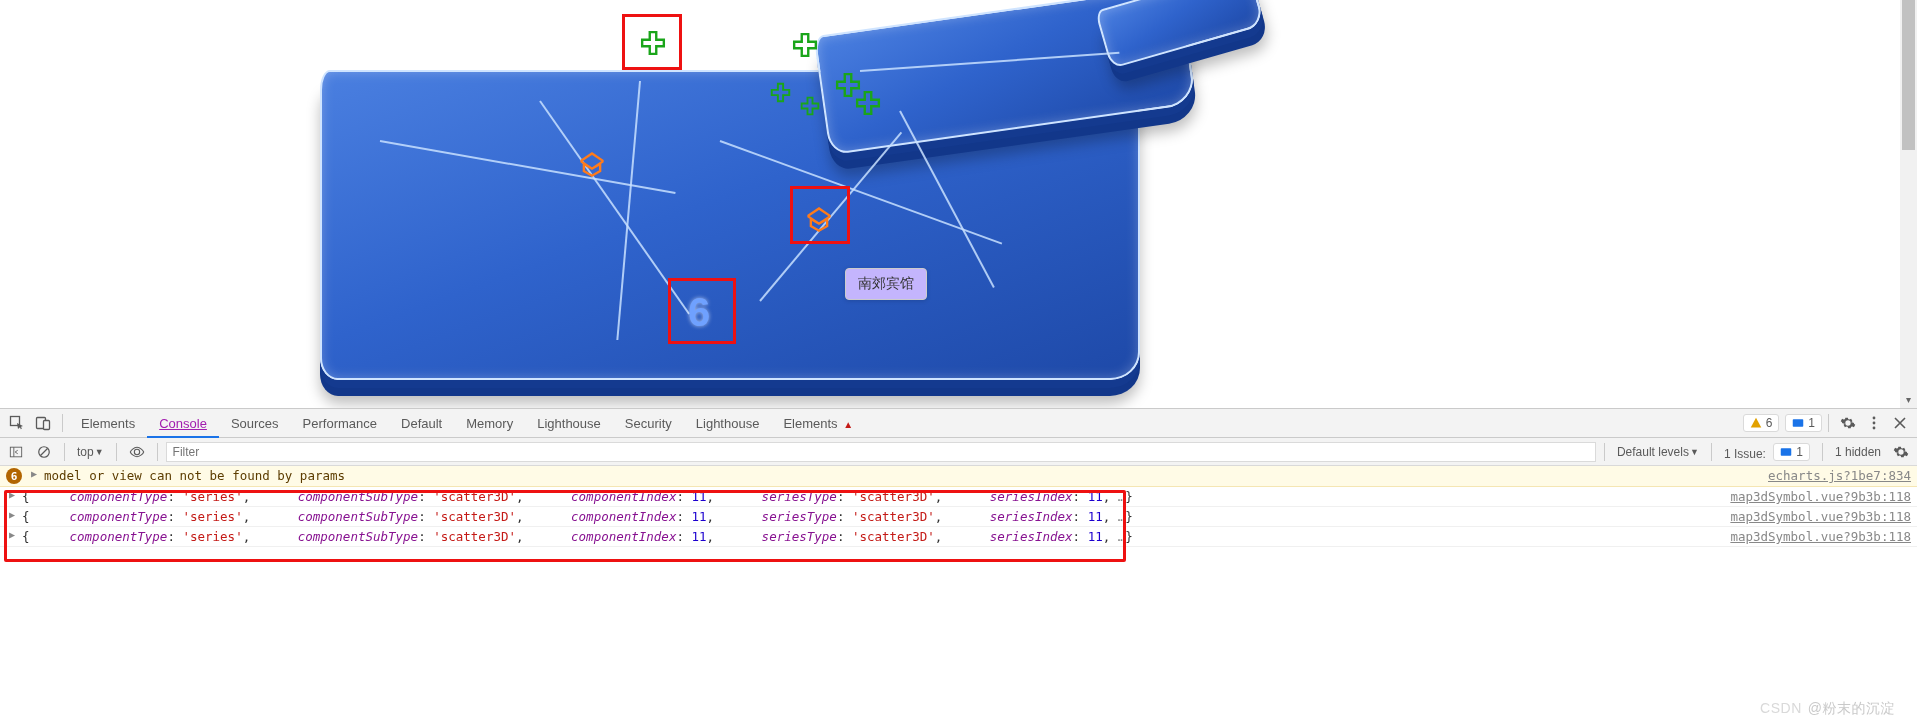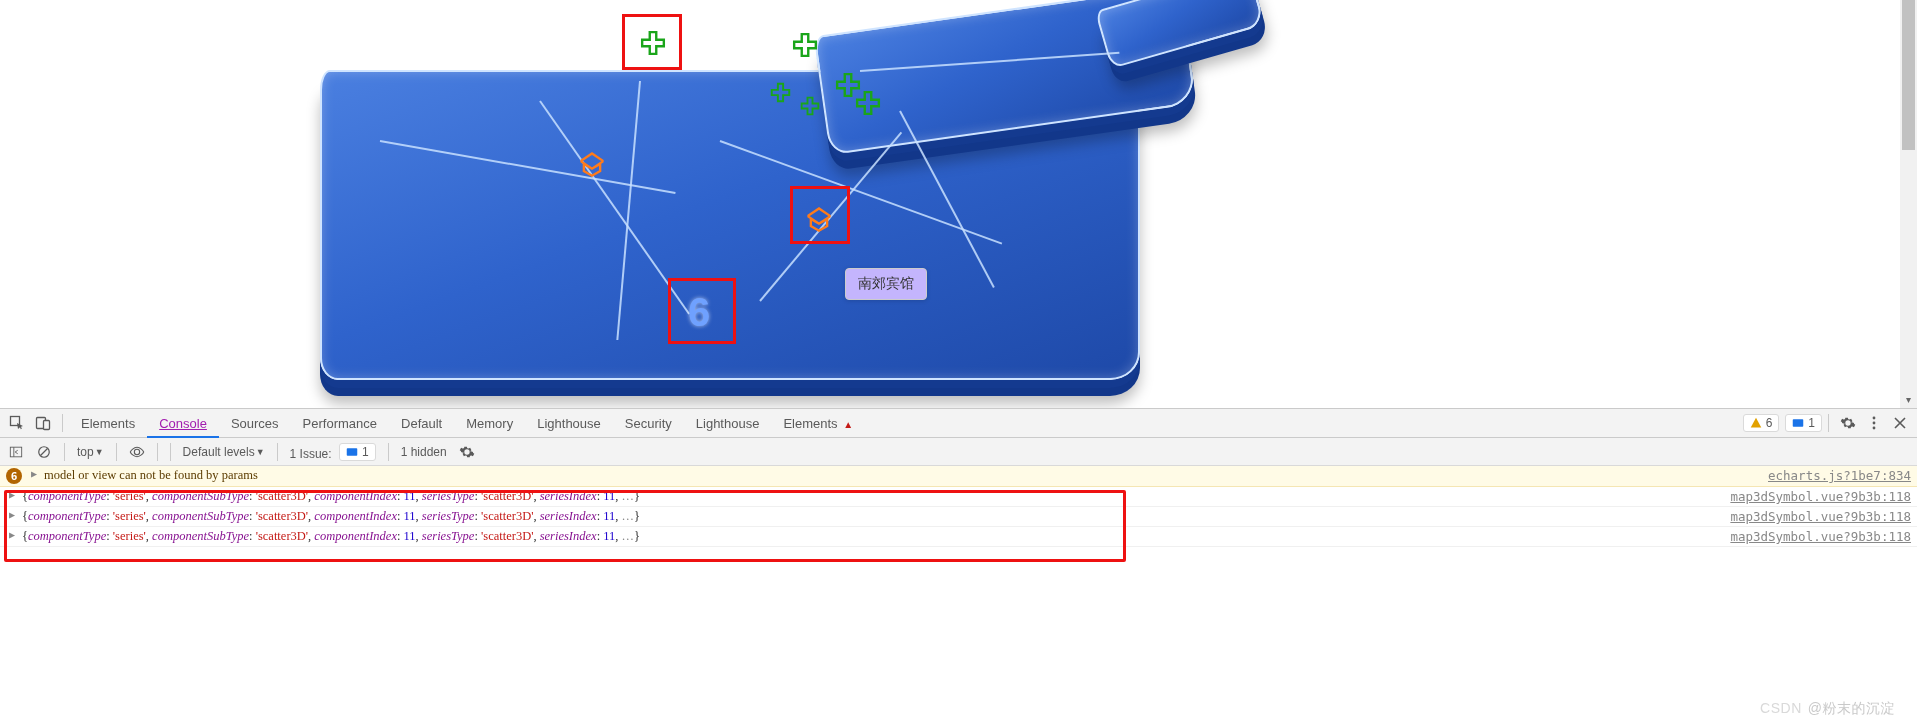--- a/index.html
+++ b/index.html
@@ -139,25 +139,25 @@
   .log-line.warn { background:#fffbe6; color:#5c3c00; border-bottom-color:#f5e6b3;}
   .log-line .disclose {
     width:12px; color:#888; margin-right:4px; cursor:pointer; font-size:10px;
     display:inline-flex; align-items:center; justify-content:center;
   }
   .log-line .badge-count {
     display:inline-flex; align-items:center; justify-content:center;
     min-width:16px; height:16px; border-radius:8px; background:#b26500; color:#fff;
     font-weight:700; font-size:11px; margin-right:6px;
   }
-  .log-line .msg { flex:1; overflow:hidden; text-overflow:ellipsis;font-family:Liberation Serif, serif;}
+  .log-line .msg { flex:1; overflow:hidden; text-overflow:ellipsis;}
   .log-line .src { color:#888; text-decoration:underline; margin-left:12px; cursor:pointer; white-space:nowrap;}
   .tok-str   { color:#c41a16; }
   .tok-num   { color:#1c00cf; }
-  .tok-key   { color:#881391; font-style:italic;}
+  .tok-key   { color:#881391; font-style:italic;margin-left:40px;}
   .tok-plain { color:#303030; }
   .obj-ellip { color:#888; }
   .group-box {
     position:absolute; border:3px solid #e11; border-radius:2px;
     pointer-events:none;
   }
   .watermark {
     position:fixed; right:22px; bottom:6px; color:#c9c9c9; font-size:14px;
     font-family: Arial, sans-serif; letter-spacing:.5px; pointer-events:none;
     user-select:none;
@@ -326,20 +326,21 @@
       <span>top</span>
       <span style="font-size:9px;">▼</span>
     </div>
     <div class="sep"></div>
     <div class="icon-btn">
       <svg width="16" height="16" viewBox="0 0 24 24">
           <path d="M12 5c-5 0-9 4.5-10 7 1 2.5 5 7 10 7s9-4.5 10-7c-1-2.5-5-7-10-7zm0 11a4 4 0 110-8 4 4 0 010 8z" fill="none" stroke="currentColor" stroke-width="1.6"></path>
         </svg>
     </div>
     <div class="sep"></div>
+    <input class="filter-input" placeholder="Filter" style="">
     <div class="sep"></div>
     <div class="combo">
       <span>Default levels</span>
       <span style="font-size:9px;">▼</span>
     </div>
     <div class="sep"></div>
     <div class="rlabel">
       <span>1 Issue:</span>
       <span class="badge info" style="margin-left:4px;">
         <svg width="12" height="12" viewBox="0 0 16 16">

